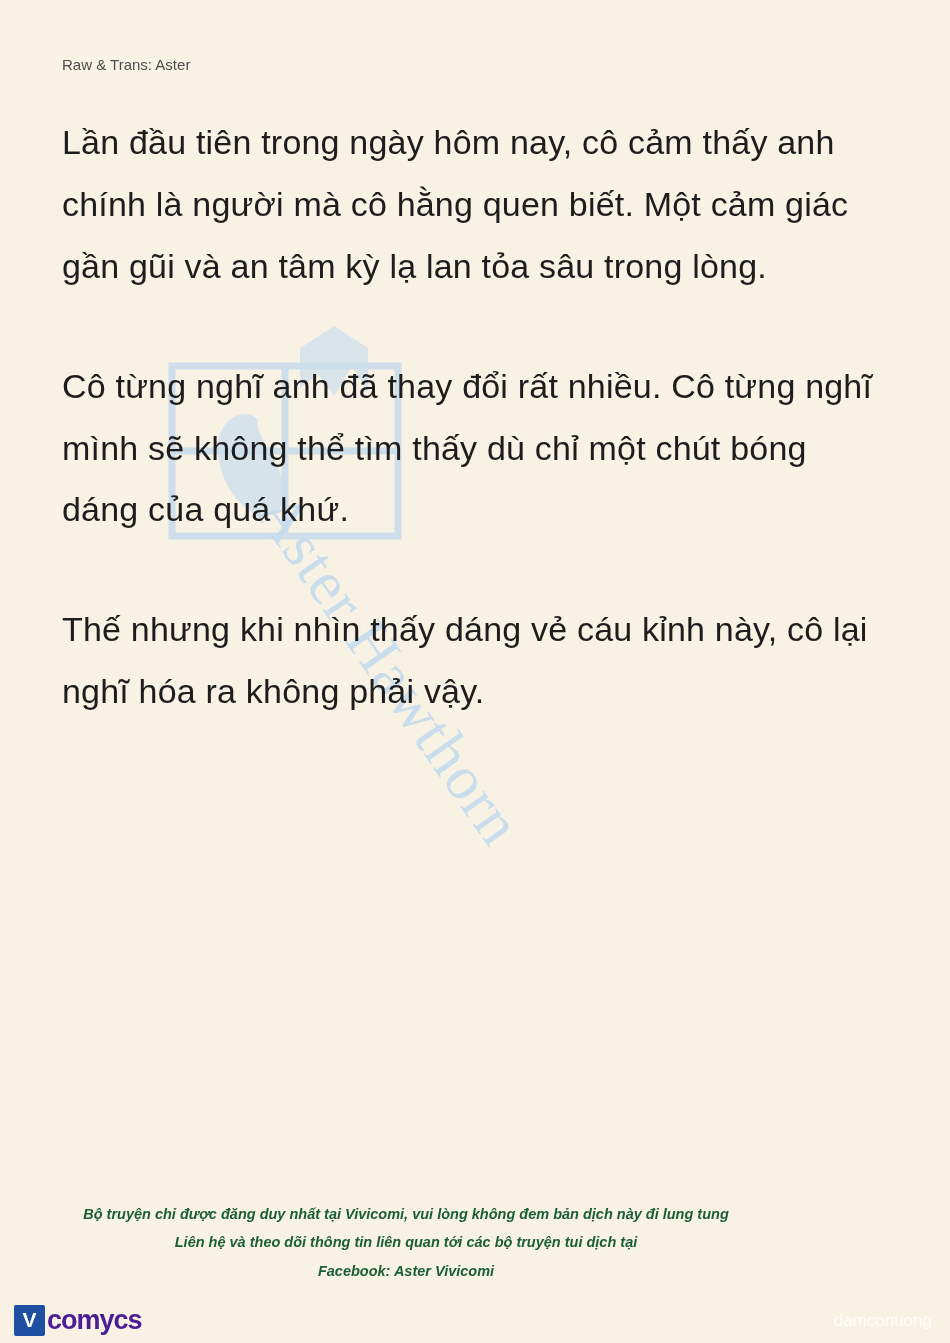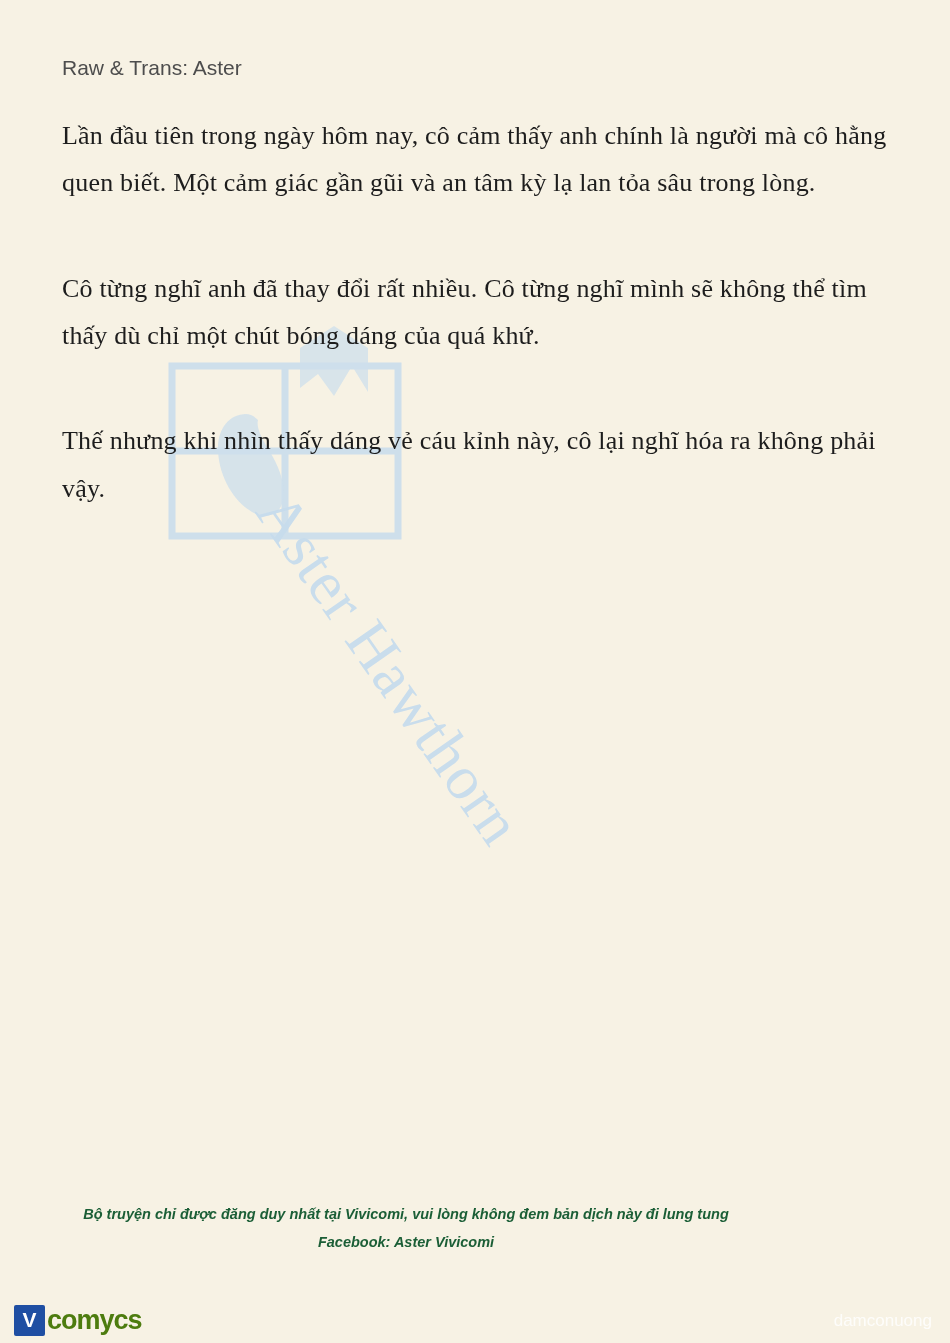--- a/index.html
+++ b/index.html
@@ -52,37 +52,37 @@
     width: 270px;
     height: 230px;
     opacity: .85;
   }
 
   
   .credit {
     position: absolute;
     left: 62px;
     top: 56px;
-    font-size: 21px;
+    font-size: 15px;
     color: #4d4d4d;
     z-index: 3;
     font-family: "Liberation Sans", sans-serif;
   }
 
   
   .content {
     position: absolute;
     left: 62px;
     top: 112px;
     width: 830px;
     z-index: 3;
   }
   .para {
-    font-family: Liberation Serif, serif;
-    font-size: 26px;
+    font-family: Liberation Sans, sans-serif;
+    font-size: 34px;
     line-height: 1.82;
     color: #1d1d1d;
     margin: 0 0 58px 0;
     letter-spacing: .2px;
   }
   .para.p2 { margin-top: 34px; }
   .para.p3 { margin-top: 42px; }
   .para.p4 { margin-top: 42px; }
 
   
@@ -130,21 +130,21 @@
     display: flex;
     align-items: center;
     justify-content: center;
     font-family: "Liberation Sans", sans-serif;
     border-radius: 2px;
   }
   .brand-text {
     font-family: "Liberation Sans", sans-serif;
     font-size: 27px;
     font-weight: bold;
-    color: #4d7c0f;
+    color: #4c1d95;
     margin-left: 2px;
     letter-spacing: -1px;
   }
   .bottom-right {
     position: absolute;
     right: 18px;
     bottom: 12px;
     font-family: "Liberation Sans", sans-serif;
     font-size: 17px;
     color: #ffffff;
@@ -172,20 +172,21 @@
   <div class="credit">Raw &amp; Trans: Aster</div>
 
   <div class="content">
     <p class="para p1">Lần đầu tiên trong ngày hôm nay, cô cảm thấy anh chính là người mà cô hằng quen biết. Một cảm giác gần gũi và an tâm kỳ lạ lan tỏa sâu trong lòng.</p>
     <p class="para p2">Cô từng nghĩ anh đã thay đổi rất nhiều. Cô từng nghĩ mình sẽ không thể tìm thấy dù chỉ một chút bóng dáng của quá khứ.</p>
     <p class="para p3">Thế nhưng khi nhìn thấy dáng vẻ cáu kỉnh này, cô lại nghĩ hóa ra không phải vậy.</p>
   </div>
 
   <div class="notes">
     <div class="note-line">Bộ truyện chỉ được đăng duy nhất tại Vivicomi, vui lòng không đem bản dịch này đi lung tung</div>
+    <div class="note-line">Liên hệ và theo dõi thông tin liên quan tới các bộ truyện tui dịch tại</div>
     <div class="note-line">Facebook: Aster Vivicomi</div>
   </div>
 
   <div class="bottombar">
     <div class="brand">
       <div class="brand-mark">V</div>
       <div class="brand-text"><span>comycs</span></div>
     </div>
     <div class="bottom-right">damconuong</div>
   </div>

